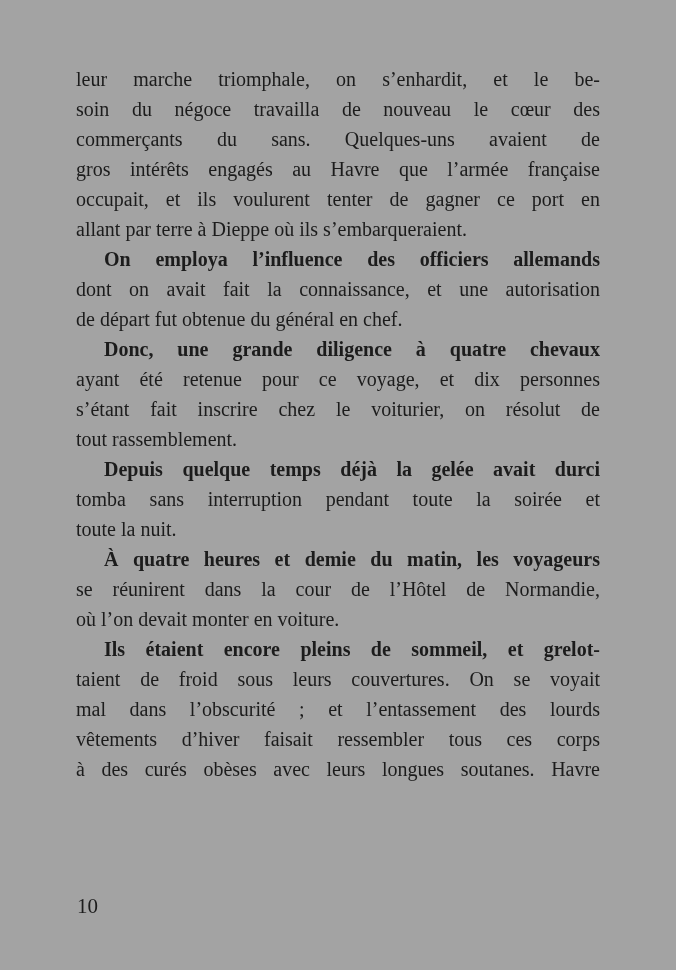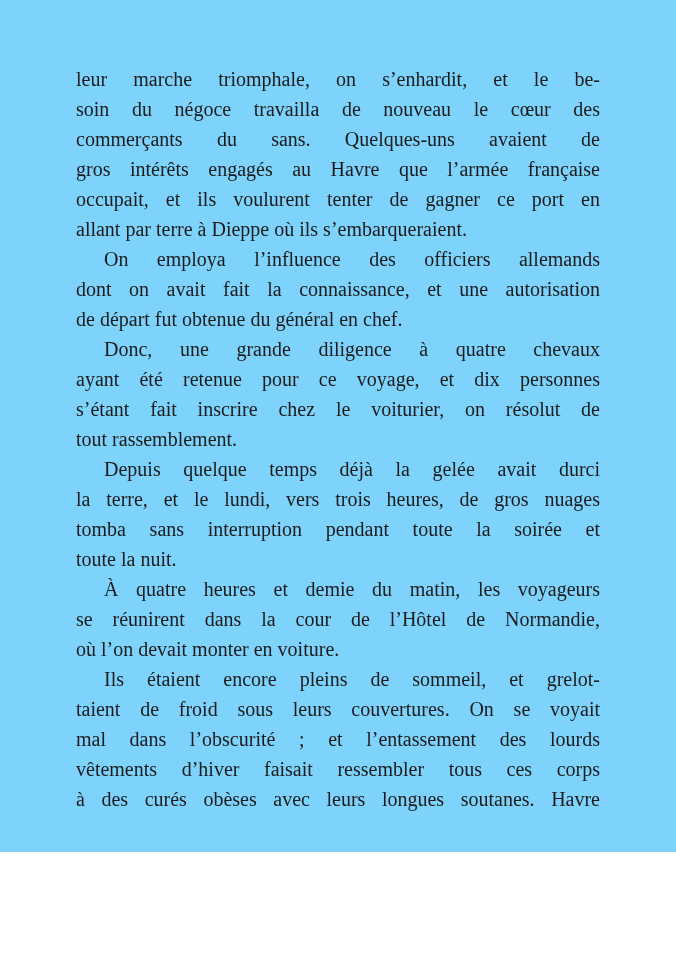--- a/index.html
+++ b/index.html
@@ -3,22 +3,22 @@
 <meta charset="utf-8">
 <style>
   html, body {
     margin: 0;
     padding: 0;
     background: #ffffff;
   }
   .book-page {
     position: relative;
     width: 676px;
-    height: 852px;
-    background: #7dd3fc;
+    height: 970px;
+    background: #a3a3a3;
     font-family: "Liberation Serif", "DejaVu Serif", serif;
     color: #1c1c1c;
     overflow: hidden;
   }
   .text-block {
     position: absolute;
     left: 76px;
     top: 64px;
     width: 524px;
     font-size: 20px;
@@ -31,20 +31,21 @@
   .line {
     text-align: justify;
     text-align-last: justify;
     white-space: normal;
   }
   .line.natural {
     text-align-last: left;
   }
   .line.indent {
     text-indent: 28px;
+    font-weight: bold;
   }
   .page-number {
     position: absolute;
     left: 77px;
     top: 894px;
     font-size: 21px;
     line-height: 24px;
     color: #1c1c1c;
   }
 </style>
@@ -67,21 +68,20 @@
         <div class="line natural">de départ fut obtenue du général en chef.</div>
       </div>
       <div class="paragraph">
         <div class="line indent">Donc, une grande diligence à quatre chevaux</div>
         <div class="line">ayant été retenue pour ce voyage, et dix personnes</div>
         <div class="line">s’étant fait inscrire chez le voiturier, on résolut de</div>
         <div class="line natural">tout rassemblement.</div>
       </div>
       <div class="paragraph">
         <div class="line indent">Depuis quelque temps déjà la gelée avait durci</div>
-        <div class="line">la terre, et le lundi, vers trois heures, de gros nuages</div>
         <div class="line">tomba sans interruption pendant toute la soirée et</div>
         <div class="line natural">toute la nuit.</div>
       </div>
       <div class="paragraph">
         <div class="line indent">À quatre heures et demie du matin, les voyageurs</div>
         <div class="line">se réunirent dans la cour de l’Hôtel de Normandie,</div>
         <div class="line natural">où l’on devait monter en voiture.</div>
       </div>
       <div class="paragraph">
         <div class="line indent">Ils étaient encore pleins de sommeil, et grelot-</div>

